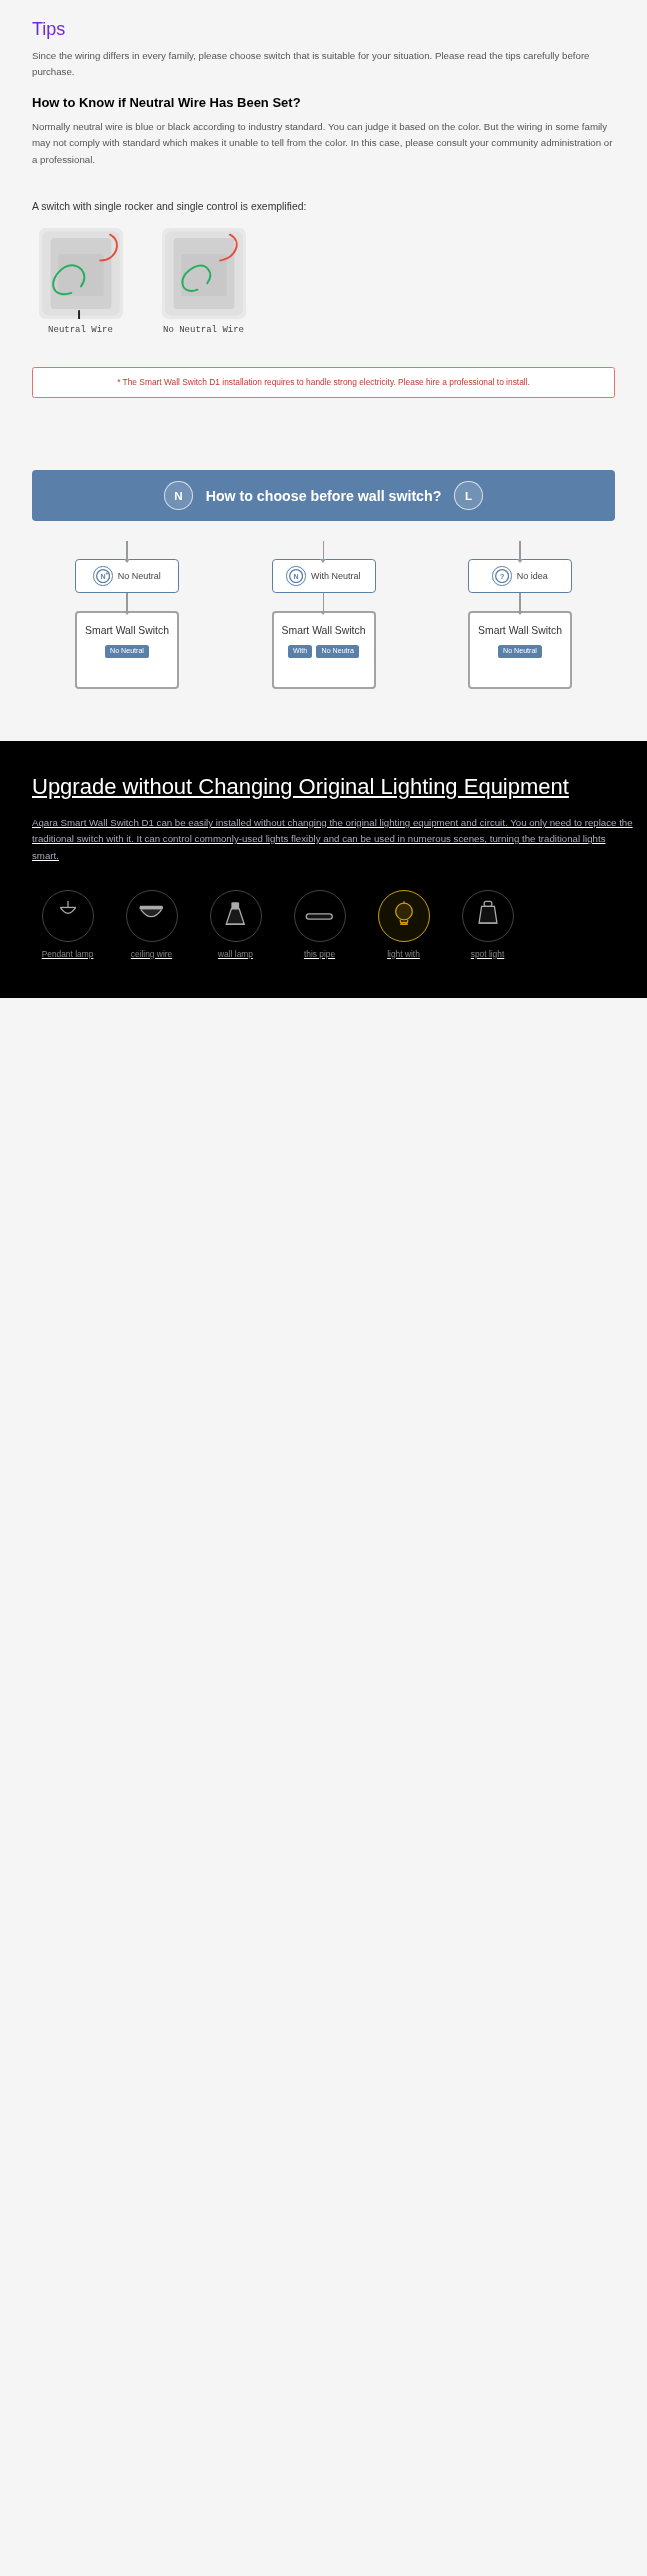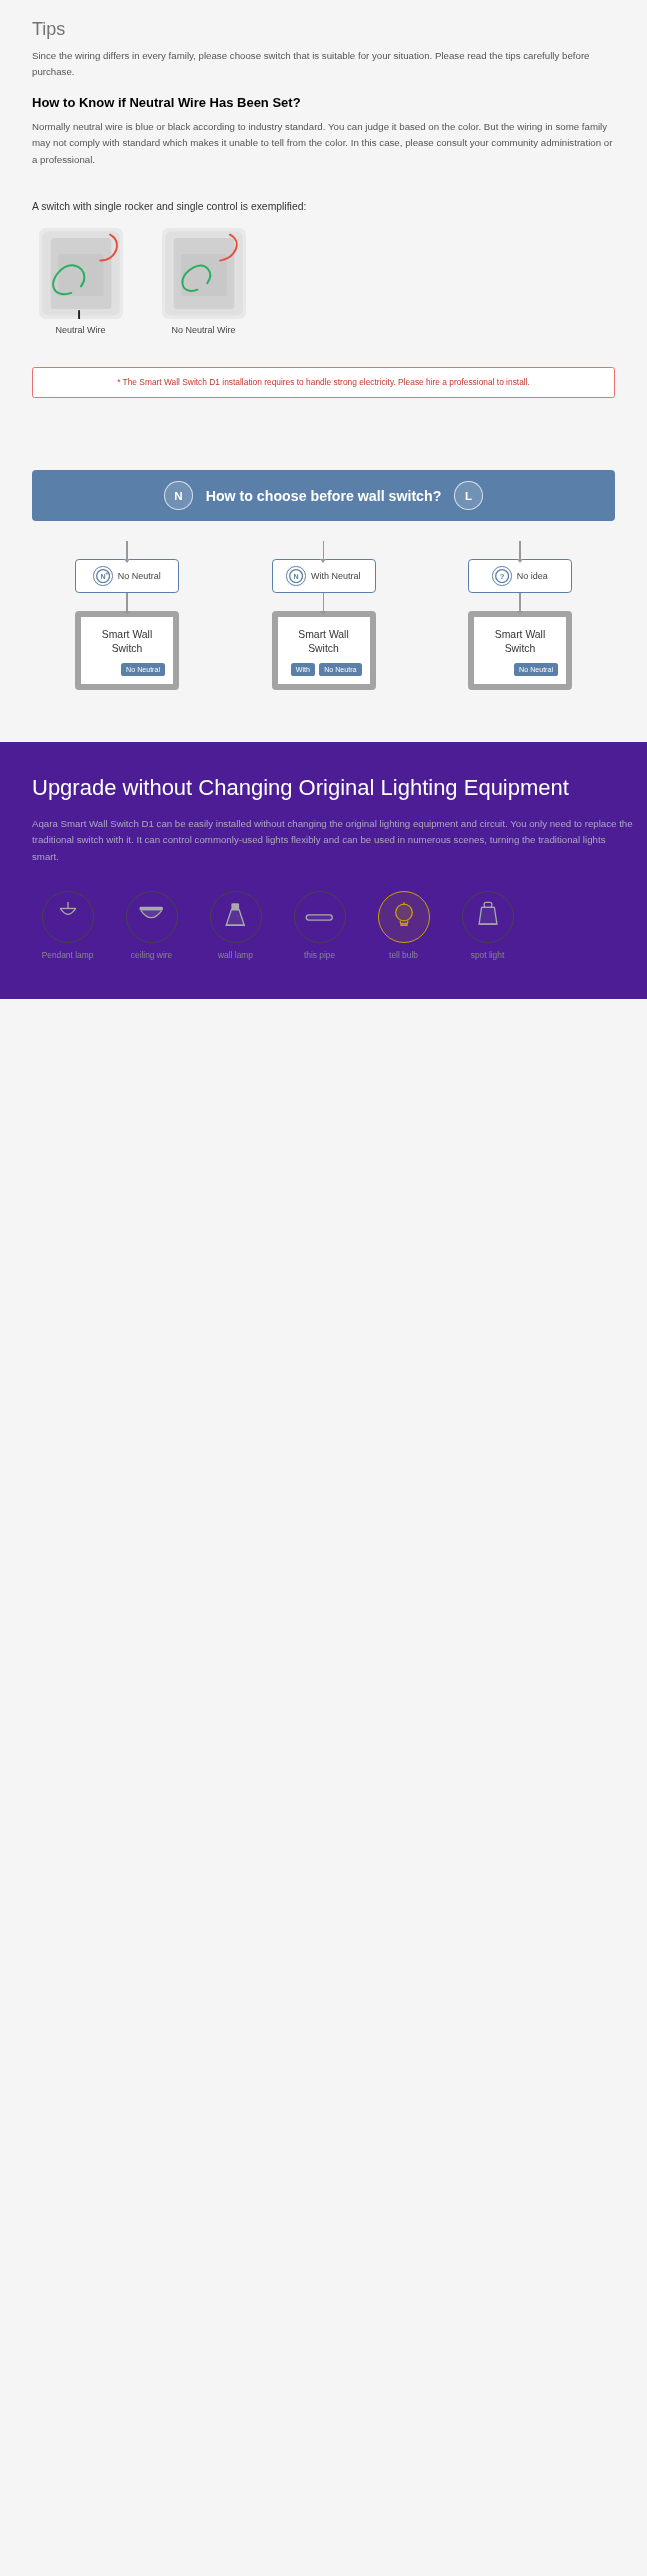--- a/index.html
+++ b/index.html
@@ -11,21 +11,21 @@
     }
 
     
     .tips-section {
       background: #f5f5f5;
       padding: 19.4px 32px 13px 32px;
     }
     .tips-title {
       font-size: 18px;
       font-weight: normal;
-      color: #737373;
+      color: #6d28d9;
       margin-bottom: 7.8px;
     }
     .tips-intro {
       font-size: 9.7px;
       color: #555;
       line-height: 1.6;
       margin-bottom: 15.5px;
     }
     .tips-subtitle {
       font-size: 13px;
@@ -46,20 +46,21 @@
       line-height: 1.5;
     }
 
     
     .switch-diagrams {
       display: flex;
       gap: 39px;
       align-items: flex-start;
       margin-bottom: 13px;
       padding-left: 6.5px;
+      font-family: Liberation Mono, monospace;
     }
     .switch-diagram {
       display: flex;
       flex-direction: column;
       align-items: center;
       gap: 6.5px;
     }
     .switch-box {
       width: 84px;
       height: 91px;
@@ -195,29 +196,29 @@
     .option-icon.no-neutral-icon {
       position: relative;
     }
     .option-label {
       font-size: 9px;
       color: #444;
     }
 
     
     .product-box {
-      border: 6px solid #a3a3a3;
+      border: 2px solid #a3a3a3;
       border-radius: 3.9px;
       padding: 10.4px 7.8px 7.8px 7.8px;
       background: #fff;
       width: 104px;
       min-height: 78px;
       display: flex;
       flex-direction: column;
-      align-items: flex-end;
+      align-items: center;
       gap: 6.5px;
     }
     .product-name {
       font-size: 10.4px;
       color: #333;
       text-align: center;
       line-height: 1.4;
     }
     .product-tags {
       display: flex;
@@ -229,23 +230,24 @@
       background: #5a7fa8;
       color: #fff;
       border-radius: 2.6px;
       padding: 2.6px 5.2px;
       font-size: 7.1px;
       text-align: center;
     }
 
     
     .upgrade-section {
-      background: #4c1d95;
+      background: #000000;
       padding: 32px 13px 26px 32px;
       color: #fff;
+      text-decoration: underline;
     }
     .upgrade-title {
       font-size: 22px;
       font-weight: normal;
       color: #fff;
       margin-bottom: 13px;
       line-height: 1.3;
     }
     .upgrade-body {
       font-size: 9.7px;
@@ -490,21 +492,21 @@
     <div class="light-item">
       <div class="light-circle active">
         <svg width="26" height="32" viewBox="0 0 40 50">
           <circle cx="20" cy="18" r="13" stroke="#c8a000" stroke-width="2" fill="rgba(200,160,0,0.15)"></circle>
           <path d="M14 31 Q14 38 20 38 Q26 38 26 31" stroke="#c8a000" stroke-width="2" fill="none"></path>
           <line x1="14" y1="35" x2="26" y2="35" stroke="#c8a000" stroke-width="2"></line>
           <line x1="14" y1="38" x2="26" y2="38" stroke="#c8a000" stroke-width="2"></line>
           <line x1="20" y1="2" x2="20" y2="6" stroke="#c8a000" stroke-width="2"></line>
         </svg>
       </div>
-      <span class="light-label">tell bulb</span>
+      <span class="light-label">light with</span>
     </div>
 
     <div class="light-item">
       <div class="light-circle">
         <svg width="26" height="32" viewBox="0 0 40 50">
           <rect x="14" y="2" width="12" height="8" rx="3" stroke="#aaa" stroke-width="2" fill="none"></rect>
           <path d="M10 10 L6 36 L34 36 L30 10 Z" stroke="#aaa" stroke-width="2" fill="rgba(170,170,170,0.1)"></path>
           <line x1="6" y1="36" x2="34" y2="36" stroke="#aaa" stroke-width="2"></line>
         </svg>
       </div>

